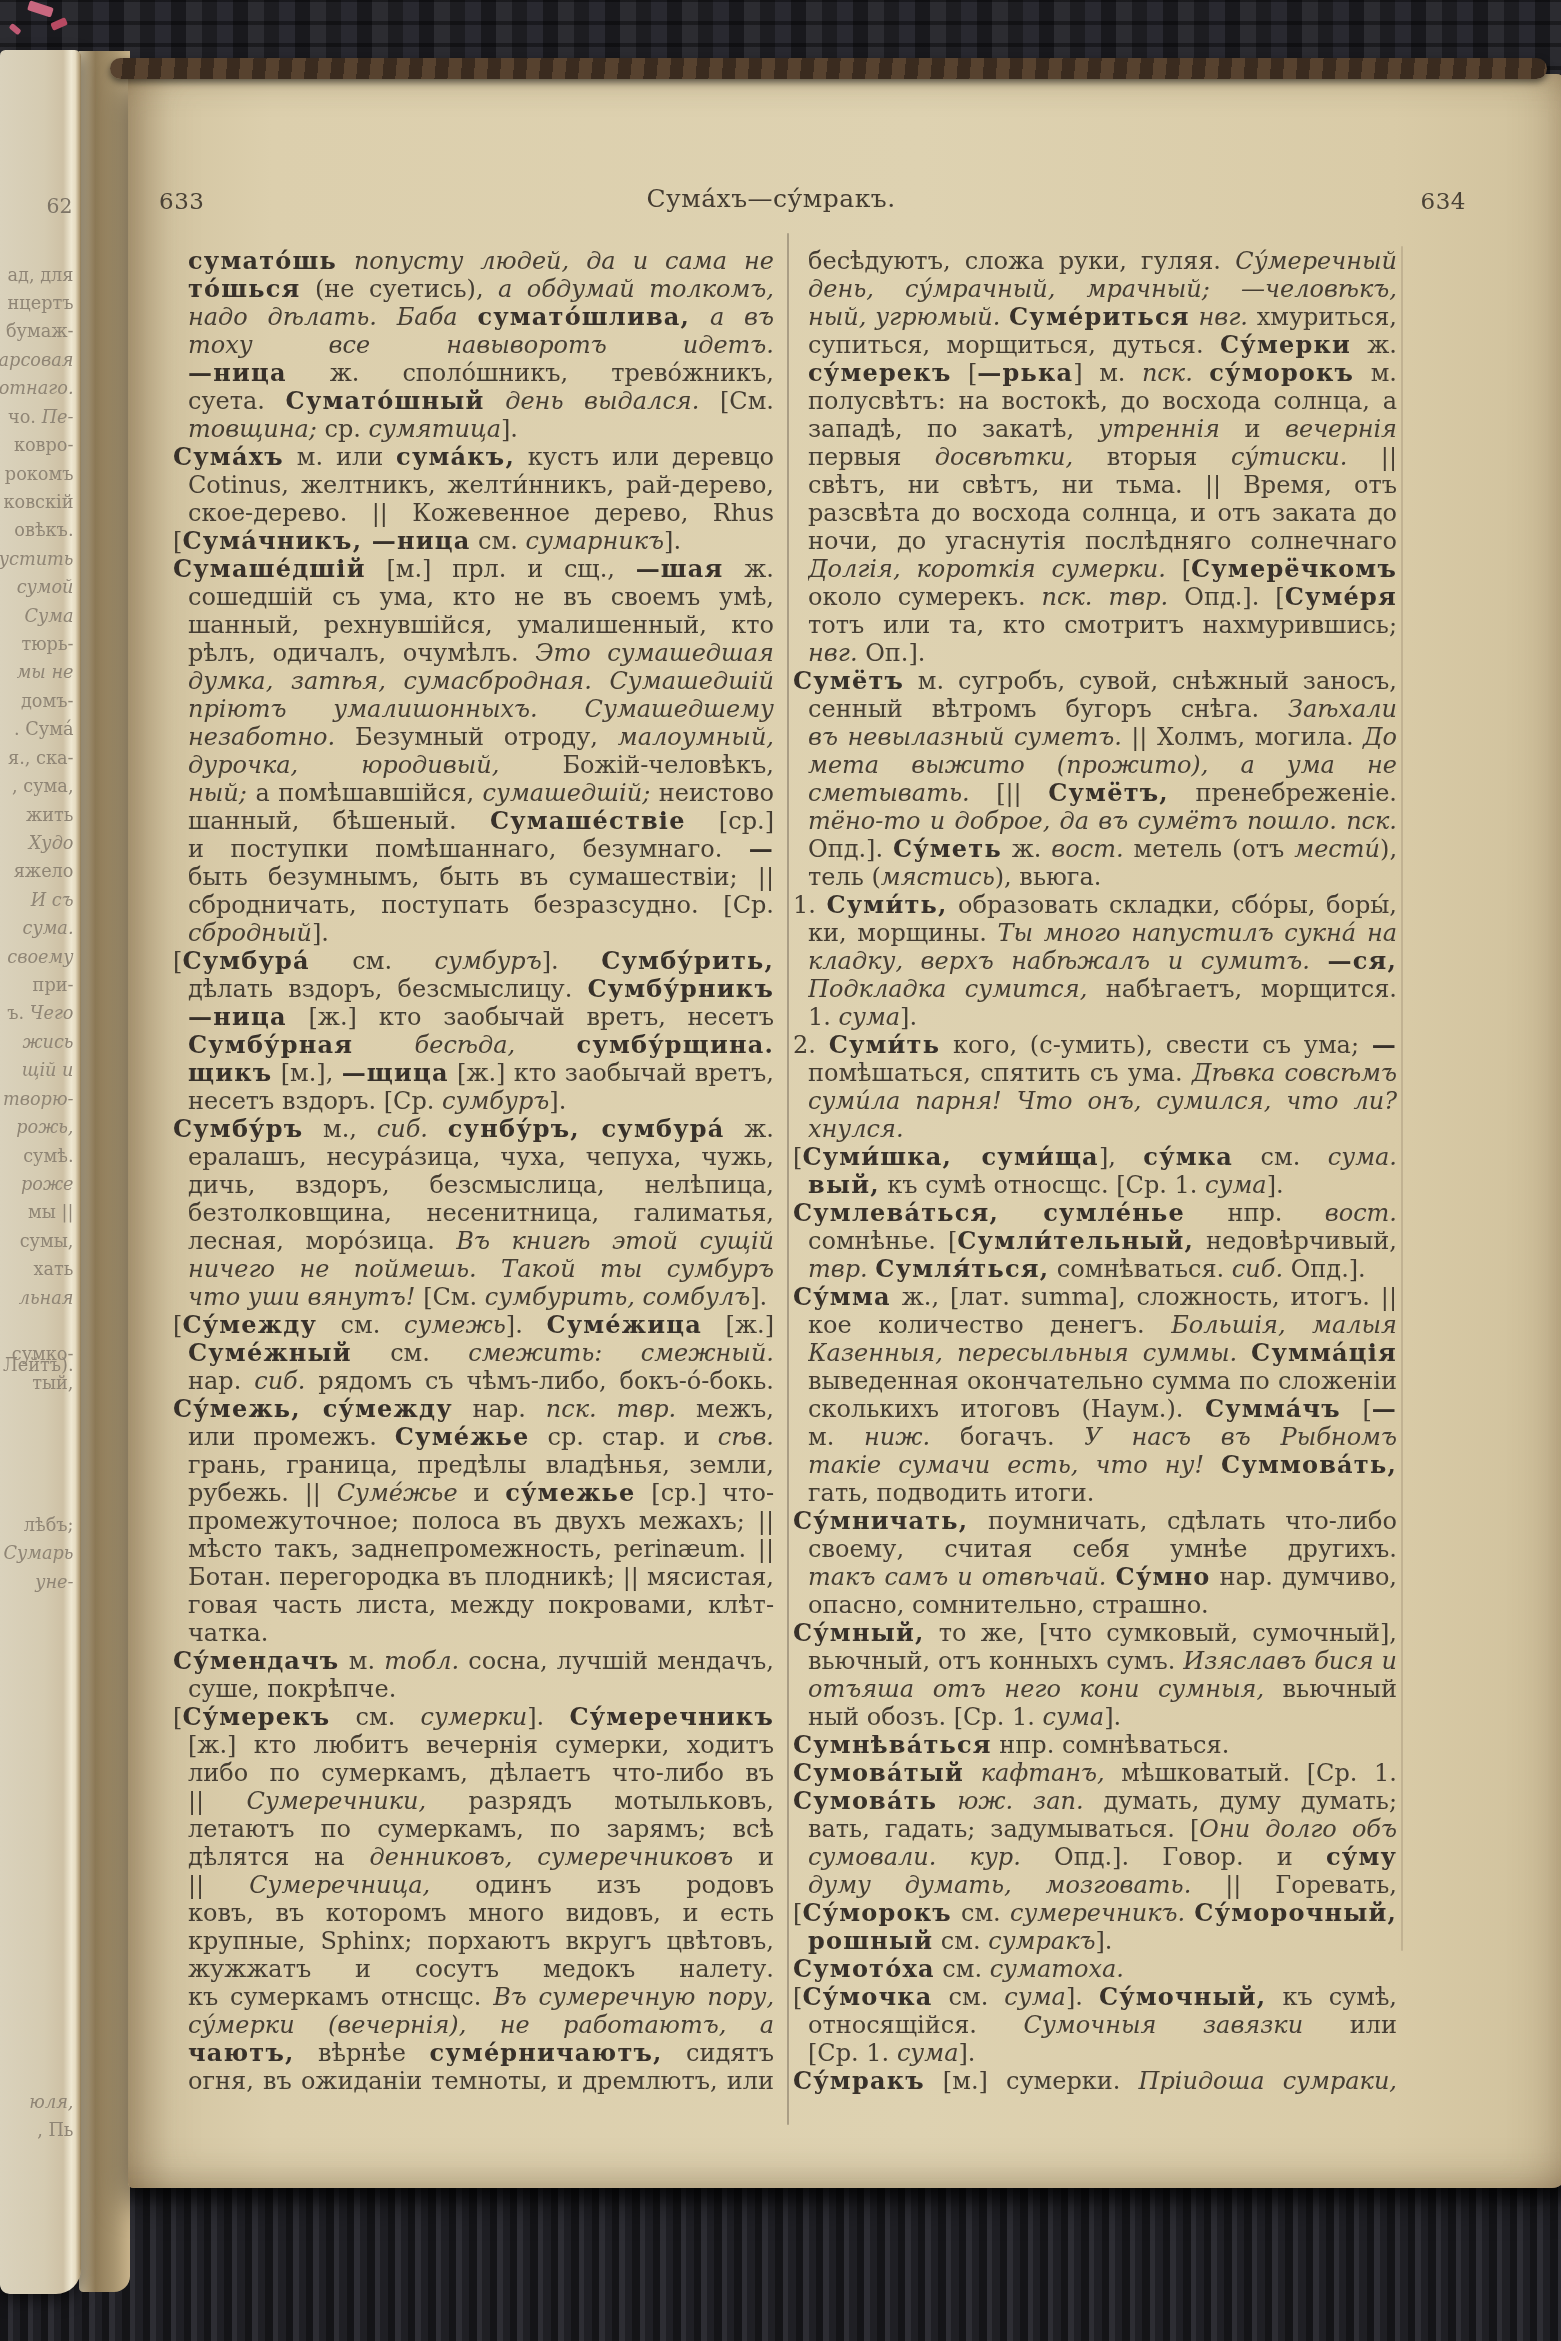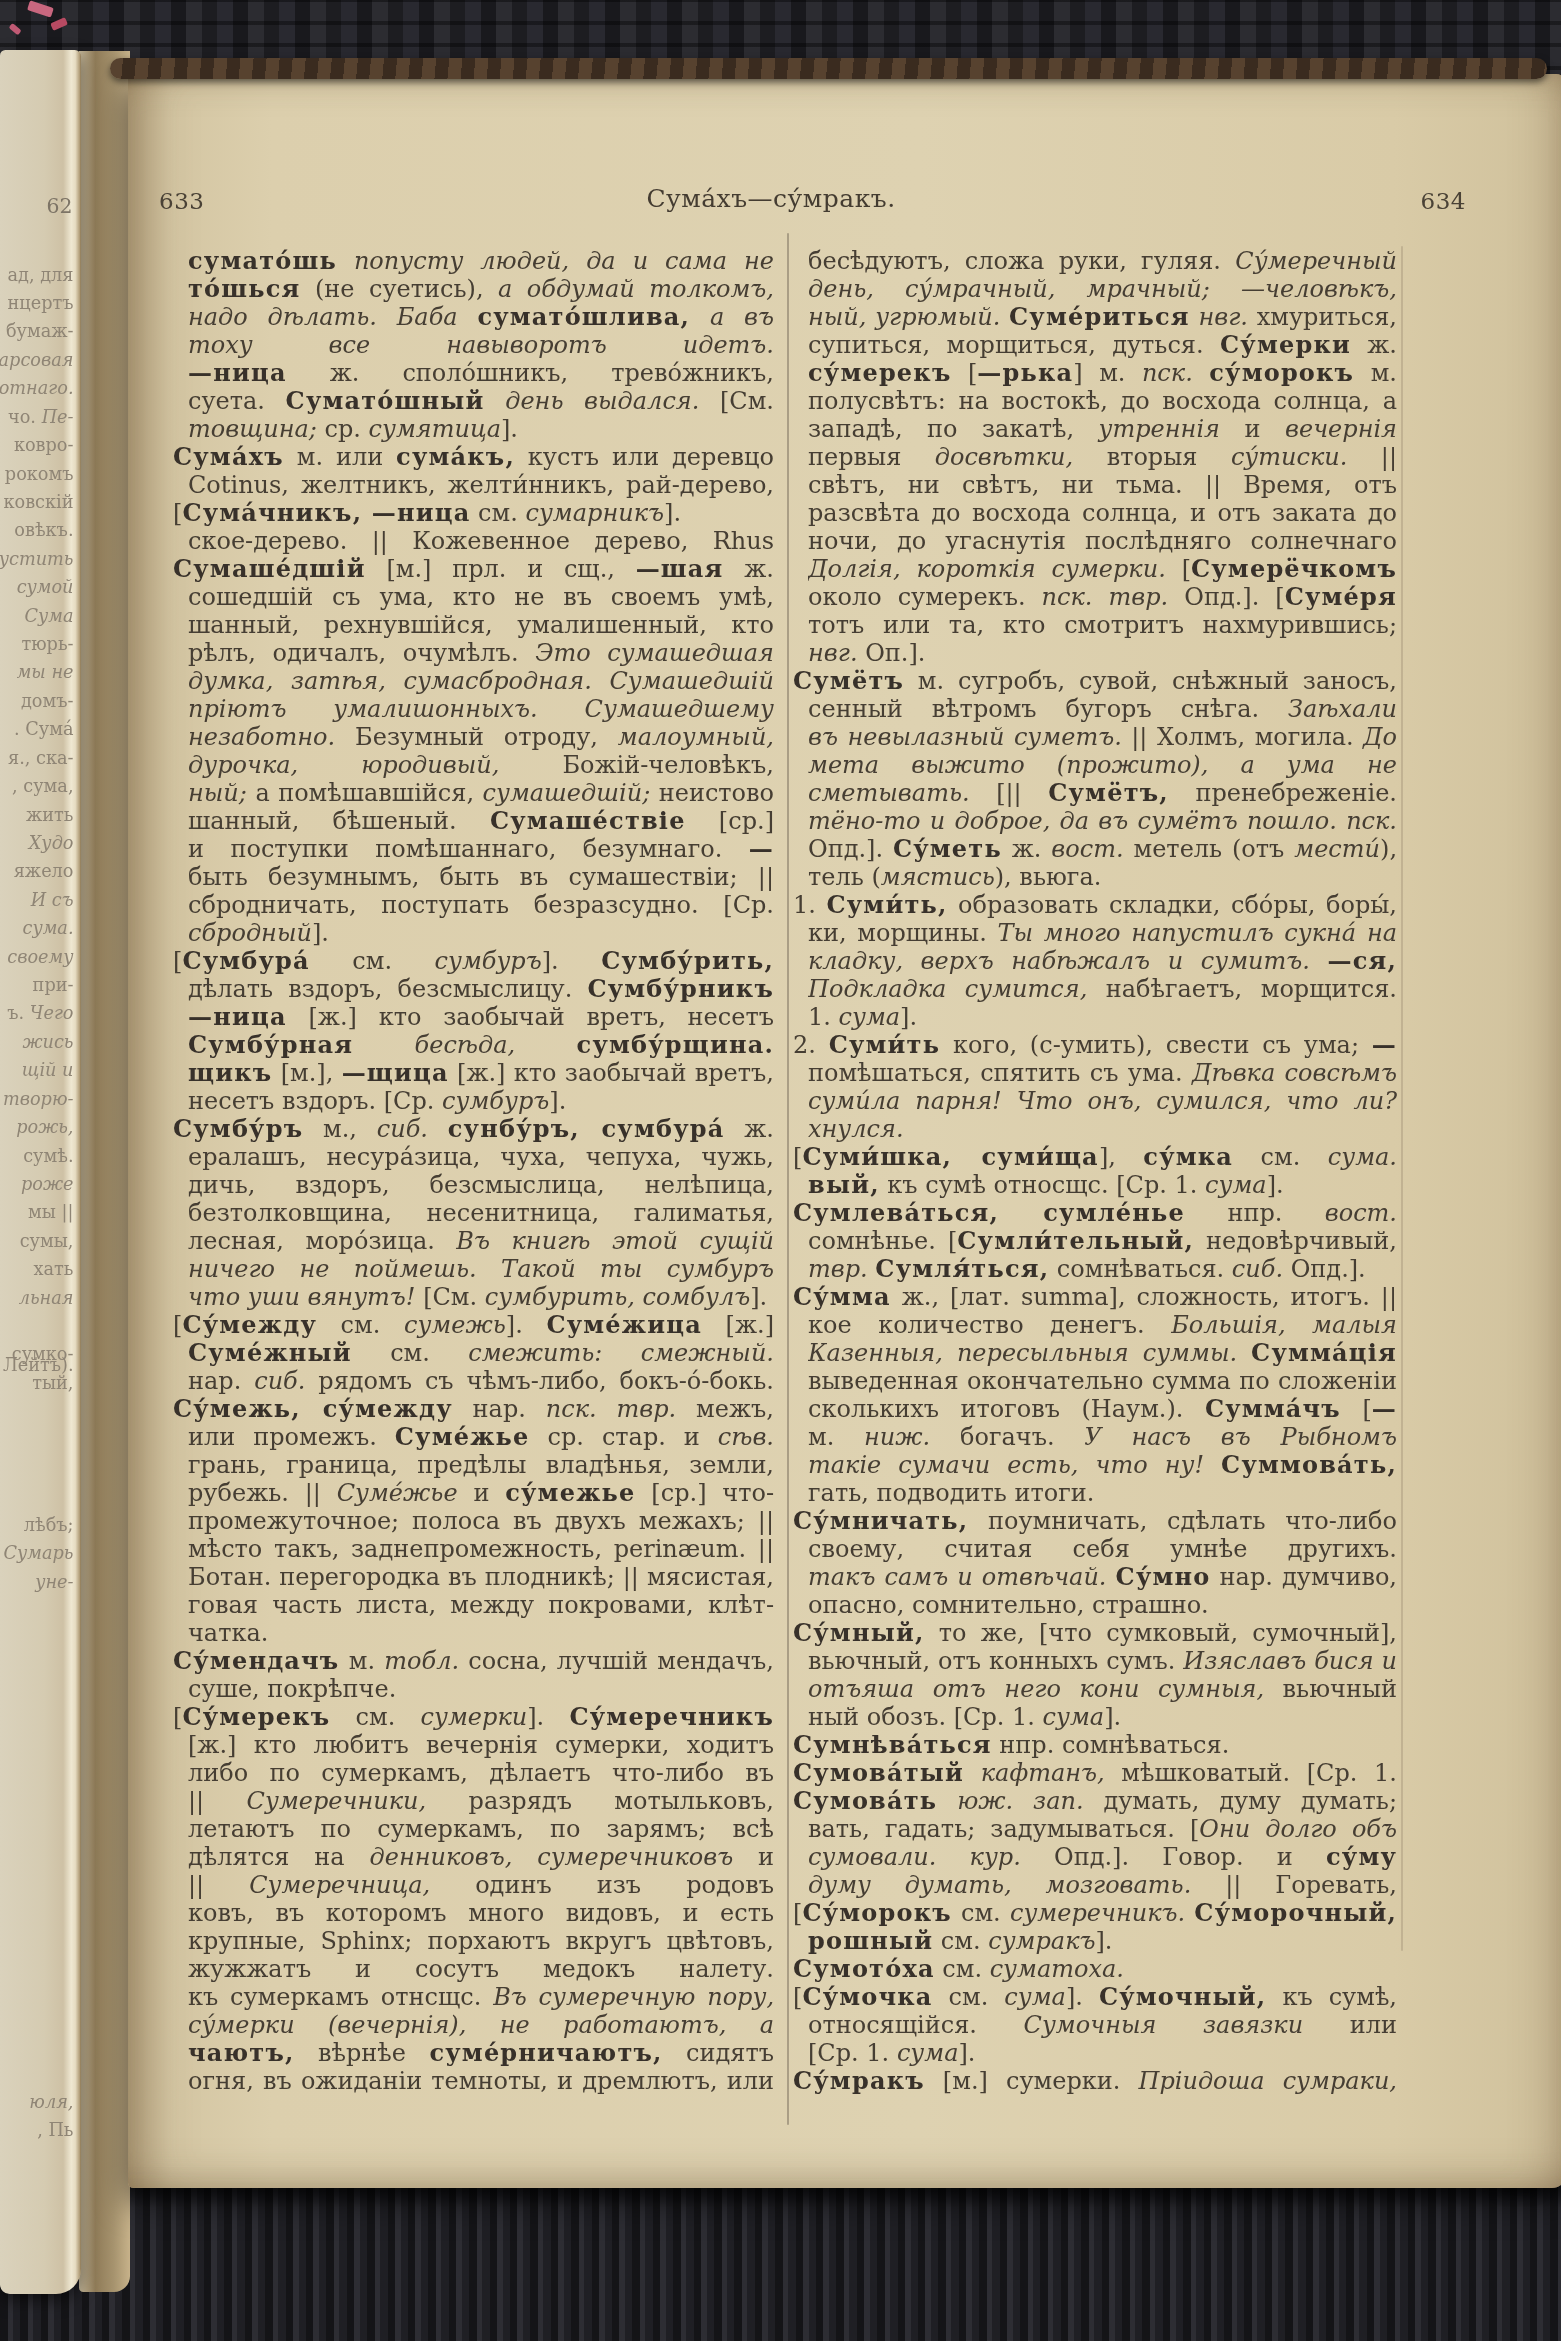--- a/index.html
+++ b/index.html
@@ -174,22 +174,22 @@
     <div id="col-left" class="col col-left">
         <div class="line"><b>сумато́шь</b> <i>попусту людей, да и сама не</i> <b>сума-</b></div>
         <div class="line"><b>то́шься</b> (не суетись), <i>а обдумай толкомъ, что</i></div>
         <div class="line"><i>надо дѣлать. Баба</i> <b>сумато́шлива,</b> <i>а въ сума-</i></div>
         <div class="line"><i>тоху все навыворотъ идетъ.</i> <b>Сумато́шникъ</b> м.,</div>
         <div class="line"><b>—ница</b> ж. споло́шникъ, трево́жникъ, наба́тчикъ;</div>
         <div class="line">суета. <b>Сумато́шный</b> <i>день выдался.</i> [См. <i>сума-</i></div>
         <div class="line short"><i>товщина;</i> ср. <i>сумятица</i>].</div>
         <div class="line entry"><b>Сума́хъ</b> м. или <b>сума́къ,</b> кустъ или деревцо Rhus</div>
         <div class="line">Cotinus, желтникъ, желти́нникъ, рай-дерево, шев-</div>
+        <div class="line">ское-дерево. || Кожевенное дерево, Rhus Coriaria.</div>
         <div class="line entry short">[<b>Сума́чникъ, —ница</b> см. <i>сумарникъ</i>].</div>
-        <div class="line">ское-дерево. || Кожевенное дерево, Rhus Coriaria.</div>
         <div class="line entry"><b>Сумаше́дшій</b> [м.] прл. и сщ., <b>—шая</b> ж. безумный,</div>
         <div class="line">сошедшій съ ума, кто не въ своемъ умѣ, помѣ-</div>
         <div class="line">шанный, рехнувшійся, умалишенный, кто оду-</div>
         <div class="line">рѣлъ, одичалъ, очумѣлъ. <i>Это сумашедшая вы-</i></div>
         <div class="line"><i>думка, затѣя, сумасбродная. Сумашедшій домъ,</i></div>
         <div class="line"><i>пріютъ умалишонныхъ. Сумашедшему спола́горя,</i></div>
         <div class="line"><i>незаботно.</i> Безумный отроду, <i>малоумный, дурачокъ,</i></div>
         <div class="line"><i>дурочка, юродивый,</i> Божій-человѣкъ, <i>божеволь-</i></div>
         <div class="line"><i>ный;</i> а помѣшавшійся, <i>сумашедшій;</i> неистово помѣ-</div>
         <div class="line">шанный, бѣшеный. <b>Сумаше́ствіе</b> [ср.] состоянье</div>

